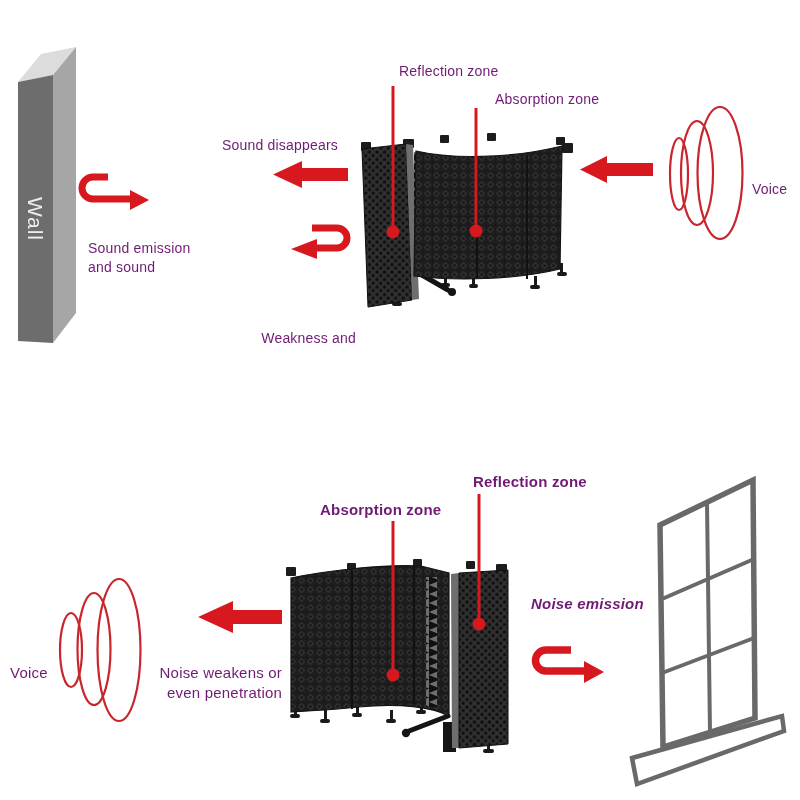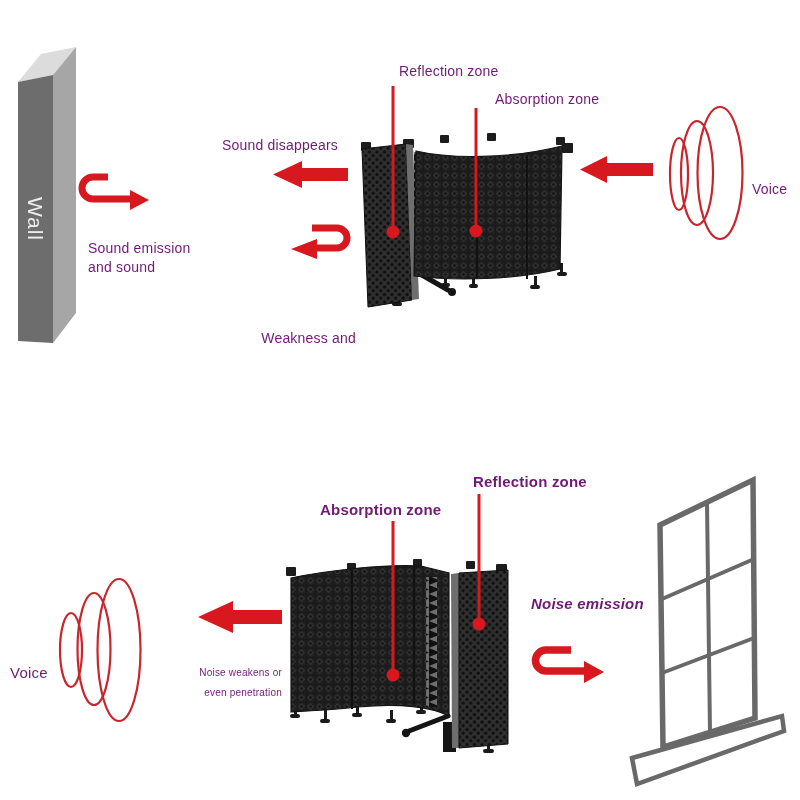--- a/index.html
+++ b/index.html
@@ -211,20 +211,20 @@
   <div class="label right" style="right:444px;top:290px;margin-top:39px;">
     <div>Weakness and</div>
   </div>
 
   <div class="label" style="left:752px;top:180px;">Voice</div>
 
   <div class="label bold" style="left:320px;top:501px;">Absorption zone</div>
   <div class="label bold" style="left:473px;top:473px;">Reflection zone</div>
   <div class="label bold" style="left:531px;top:595px;font-style:italic;">Noise emission</div>
 
-  <div class="label right" style="right:518px;top:663px;font-size:10px;line-height:19.5px;">
+  <div class="label right" style="right:518px;top:663px;font-size:15px;line-height:19.5px;">
     <div>Noise weakens or</div>
     <div>even penetration</div>
   </div>
 
   <div class="label" style="left:10px;top:664px;font-size:15px;">Voice</div>
 
 </div>
 
 </body></html>

